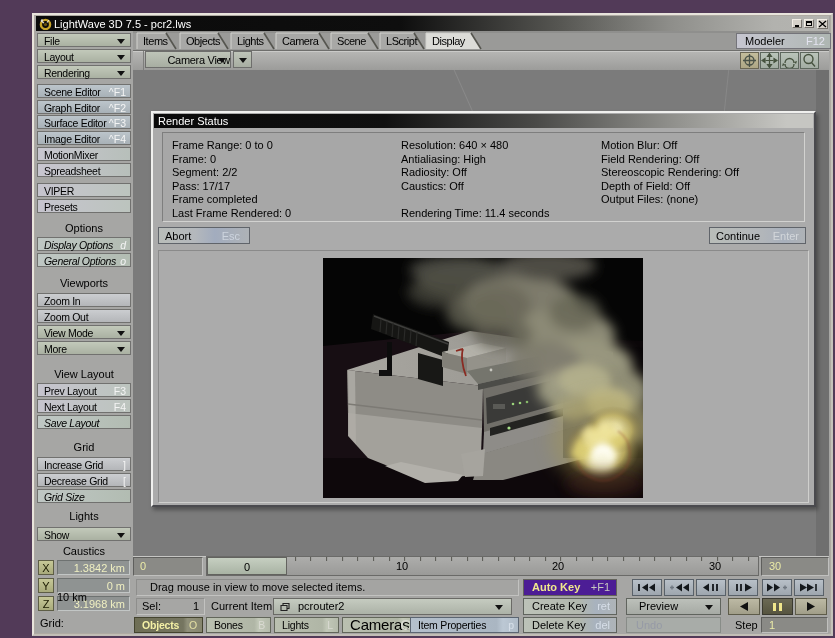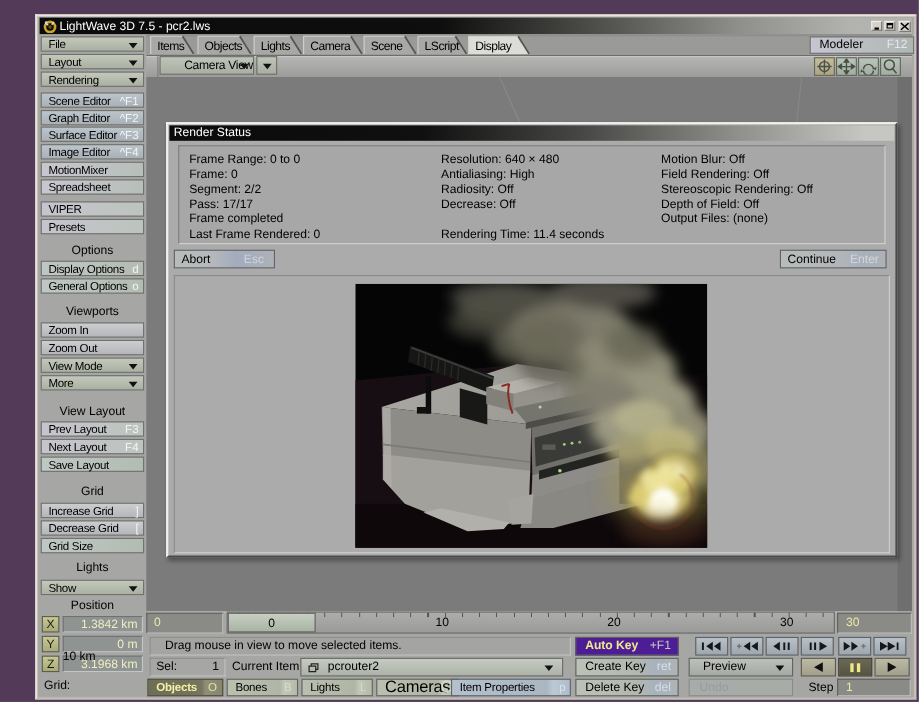--- a/index.html
+++ b/index.html
@@ -17,21 +17,21 @@
   .btn { left:37px; width:94px; height:14px; line-height:14px; padding-left:6px; white-space:nowrap; font-size:10.5px; letter-spacing:-0.3px;
          border:1px solid #71716F; color:#000; }
   .btn .sc { position:absolute; right:4px; top:0; color:#F4F4F4; letter-spacing:0; }
   .btn .ar { position:absolute; right:5px; top:5px; width:0; height:0;
              border-left:4px solid transparent; border-right:4px solid transparent; border-top:5px solid #111; }
   .g  { background:linear-gradient(180deg,#C2C9BA,#AAB1A2); }
   .b  { background:linear-gradient(180deg,#BCC5CB,#A8B1B7); }
   .p  { background:linear-gradient(90deg,#C8C6D0,#B7BFBA); }
   .v  { background:linear-gradient(90deg,#C6C4CE,#BCC4BE); }
   .lg { background:linear-gradient(180deg,#CBCDD0,#B4B6B9); }
-  .g2 { background:linear-gradient(90deg,#BFC7C4,#B2BCB2); }
+  .g2 { background:linear-gradient(90deg,#BFC7C4,#B2BCB2);font-style:italic; }
   .hdr { left:37px; width:94px; text-align:center; color:#000; }
   .xyz { left:38px; width:16px; height:15px; line-height:15px; text-align:center;
          background:linear-gradient(180deg,#C6C897,#A8AA7B); border:1px solid #5E5E46; color:#1A1A00; }
   .fld { left:57px; width:73px; height:15px; line-height:15px; text-align:right; padding-right:4px;
          background:#8F9392; border:1px solid; border-color:#6E7271 #C2C6C5 #C2C6C5 #6E7271; color:#EFEFC1; }
   
   #tabrow { left:133px; top:31px; width:696px; height:20px; background:#9A9A98; }
   
   #toolbar { left:133px; top:51px; width:696px; height:19px;
      background:linear-gradient(180deg,#B5B5B3,#9C9C9A); border-top:1px solid #CACAC8; }
@@ -98,21 +98,21 @@
 <div class="abs hdr" style="top:368px">View Layout</div>
 <div class="abs btn v" style="top:383px">Prev Layout<span class="sc">F3</span></div>
 <div class="abs btn v" style="top:399px">Next Layout<span class="sc">F4</span></div>
 <div class="abs btn g2" style="top:415px">Save Layout</div>
 <div class="abs hdr" style="top:441px">Grid</div>
 <div class="abs btn lg" style="top:457px">Increase Grid<span class="sc">]</span></div>
 <div class="abs btn lg" style="top:473px">Decrease Grid<span class="sc">[</span></div>
 <div class="abs btn g2" style="top:489px">Grid Size</div>
 <div class="abs hdr" style="top:510px">Lights</div>
 <div class="abs btn g" style="top:527px">Show<span class="ar"></span></div>
-<div class="abs hdr" style="top:545px">Position</div>
+<div class="abs hdr" style="top:545px">Caustics</div>
 <div class="abs xyz" style="top:560px">X</div>
 <div class="abs fld" style="top:560px">1.3842 km</div>
 <div class="abs xyz" style="top:578px">Y</div>
 <div class="abs fld" style="top:578px">0 m</div>
 <div class="abs xyz" style="top:596px">Z</div>
 <div class="abs fld" style="top:596px">3.1968 km</div>
 <span class="abs" style="left:40px;top:617px">Grid:</span>
 <span class="abs" style="left:57px;top:591px;width:70px;text-align:left">10 km</span>
 
 <div class="abs" id="tabrow"></div>
@@ -200,21 +200,21 @@
 <div class="abs" id="dlginfo"></div>
 <span class="dline" style="left:172px;top:139px">Frame Range: 0 to 0</span>
 <span class="dline" style="left:172px;top:152.5px">Frame: 0</span>
 <span class="dline" style="left:172px;top:166px">Segment: 2/2</span>
 <span class="dline" style="left:172px;top:179.5px">Pass: 17/17</span>
 <span class="dline" style="left:172px;top:193px">Frame completed</span>
 <span class="dline" style="left:172px;top:206.5px">Last Frame Rendered: 0</span>
 <span class="dline" style="left:401px;top:139px">Resolution: 640 × 480</span>
 <span class="dline" style="left:401px;top:152.5px">Antialiasing: High</span>
 <span class="dline" style="left:401px;top:166px">Radiosity: Off</span>
-<span class="dline" style="left:401px;top:179.5px">Decrease: Off</span>
+<span class="dline" style="left:401px;top:179.5px">Caustics: Off</span>
 <span class="dline" style="left:401px;top:206.5px">Rendering Time: 11.4 seconds</span>
 <span class="dline" style="left:601px;top:139px">Motion Blur: Off</span>
 <span class="dline" style="left:601px;top:152.5px">Field Rendering: Off</span>
 <span class="dline" style="left:601px;top:166px">Stereoscopic Rendering: Off</span>
 <span class="dline" style="left:601px;top:179.5px">Depth of Field: Off</span>
 <span class="dline" style="left:601px;top:193px">Output Files: (none)</span>
 <div class="abs dbtn" style="left:158px;top:227px;width:92px;background:linear-gradient(90deg,#B9BDB9 0%,#B4B8BC 40%,#A2ACBE 62%,#AEB2B6 100%)">Abort<span style="position:absolute;right:9px;color:#CDD4DE">Esc</span></div>
 <div class="abs dbtn" style="left:709px;top:227px;width:97px;background:linear-gradient(90deg,#B9BDB9 0%,#B2B6BA 55%,#A8B0BC 78%,#AEB2B6 100%)">Continue<span style="position:absolute;right:6px;color:#D2D6DA">Enter</span></div>
 <div class="abs" style="left:158px;top:250px;width:651px;height:253px;border:1px solid;border-color:#8A8A8A #CFCFCD #CFCFCD #8A8A8A"></div>
 

